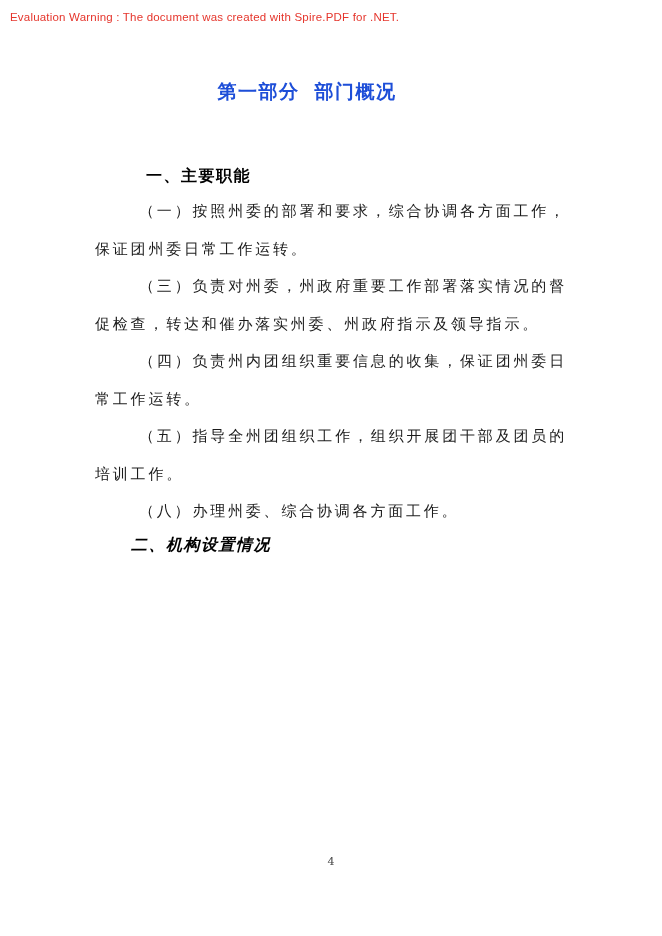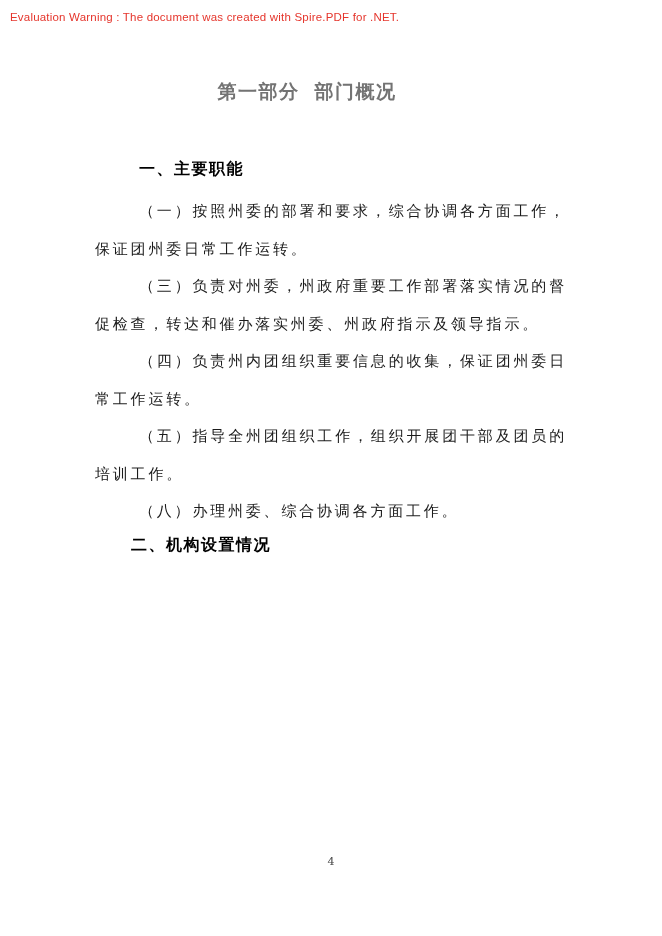--- a/index.html
+++ b/index.html
@@ -31,29 +31,29 @@
     left: 0;
     right: 48px;
     margin: 0;
     text-align: center;
     font-family: "Liberation Sans", sans-serif;
     font-weight: bold;
     font-size: 19px;
     line-height: 26px;
     letter-spacing: 1.5px;
     word-spacing: 8px;
-    color: #737373;
+    color: #1d4ed8;
   }
   .section-heading {
     font-family: "Liberation Sans", sans-serif;
     font-weight: bold;
     font-size: 16px;
     letter-spacing: 1.5px;
     color: #000000;
-    margin: 0;
+    margin: 7px;
   }
   .heading-1 {
     position: absolute;
     top: 158px;
     left: 139px;
     line-height: 22px;
   }
   .body-text {
     position: absolute;
     top: 192px;
@@ -66,20 +66,21 @@
     line-height: 37.5px;
     letter-spacing: 2.8px;
     text-align: justify;
     text-indent: 44px;
     color: #1b1b1b;
     font-family: Liberation Sans, sans-serif;
   }
   .heading-2 {
     margin: 2px 0 0 36px;
     line-height: 26px;
+    font-style: italic;
   }
   .page-number {
     position: absolute;
     top: 855px;
     left: 0;
     width: 100%;
     text-align: center;
     font-family: "DejaVu Serif", serif;
     font-size: 11px;
     color: #444444;

